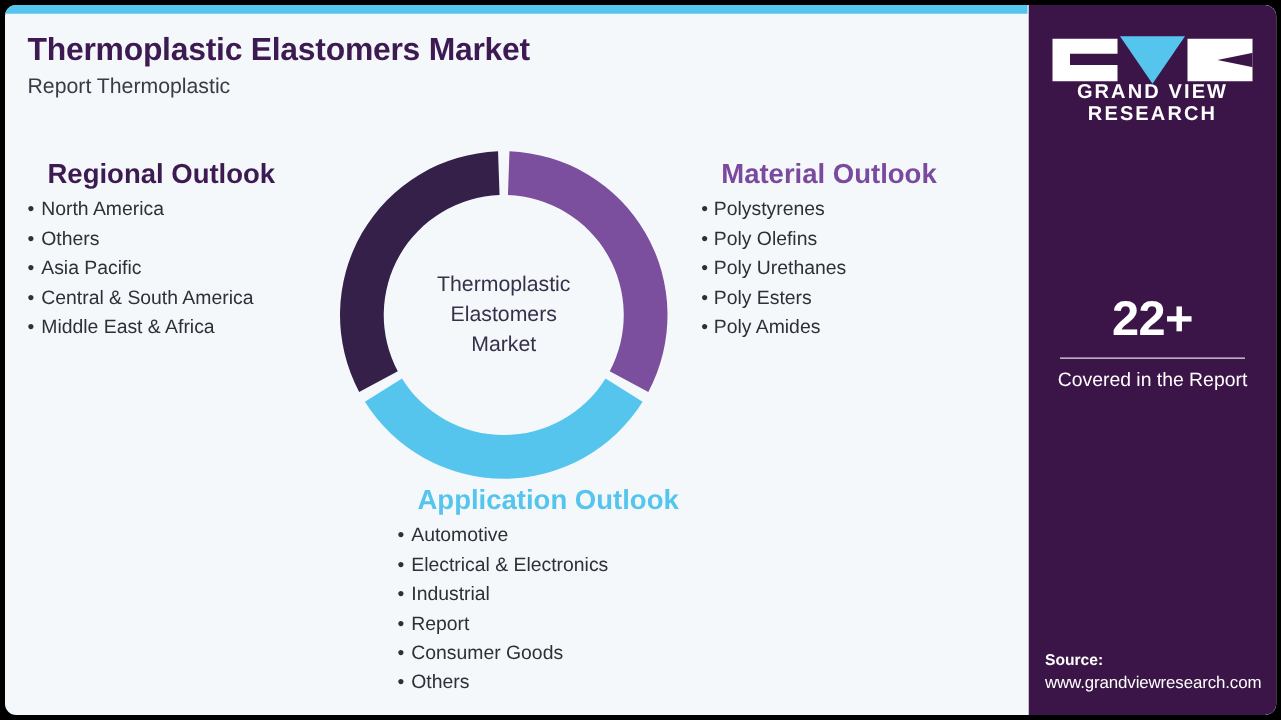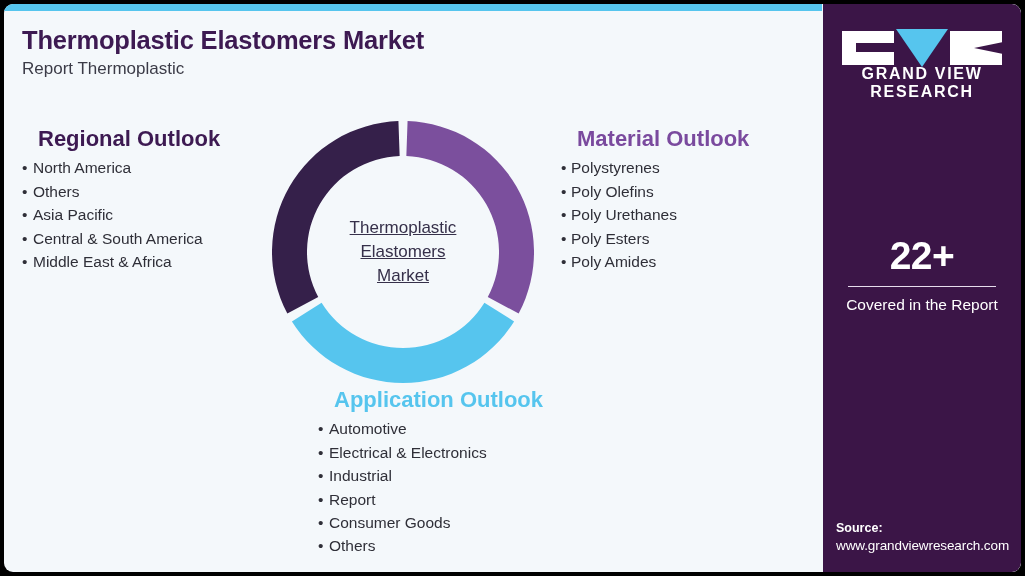--- a/index.html
+++ b/index.html
@@ -128,21 +128,20 @@
     flex-direction: column;
     align-items: center;
     justify-content: center;
     pointer-events: none;
   }
   .donut-center-text span {
     font-size: 17px;
     color: #36304a;
     line-height: 24px;
     text-align: center;
-    text-decoration: underline;
   }
 
   
   .side-panel {
     position: absolute;
     left: 819px;
     top: 0;
     width: 198px;
     height: 568px;
     background: #3b1547;

